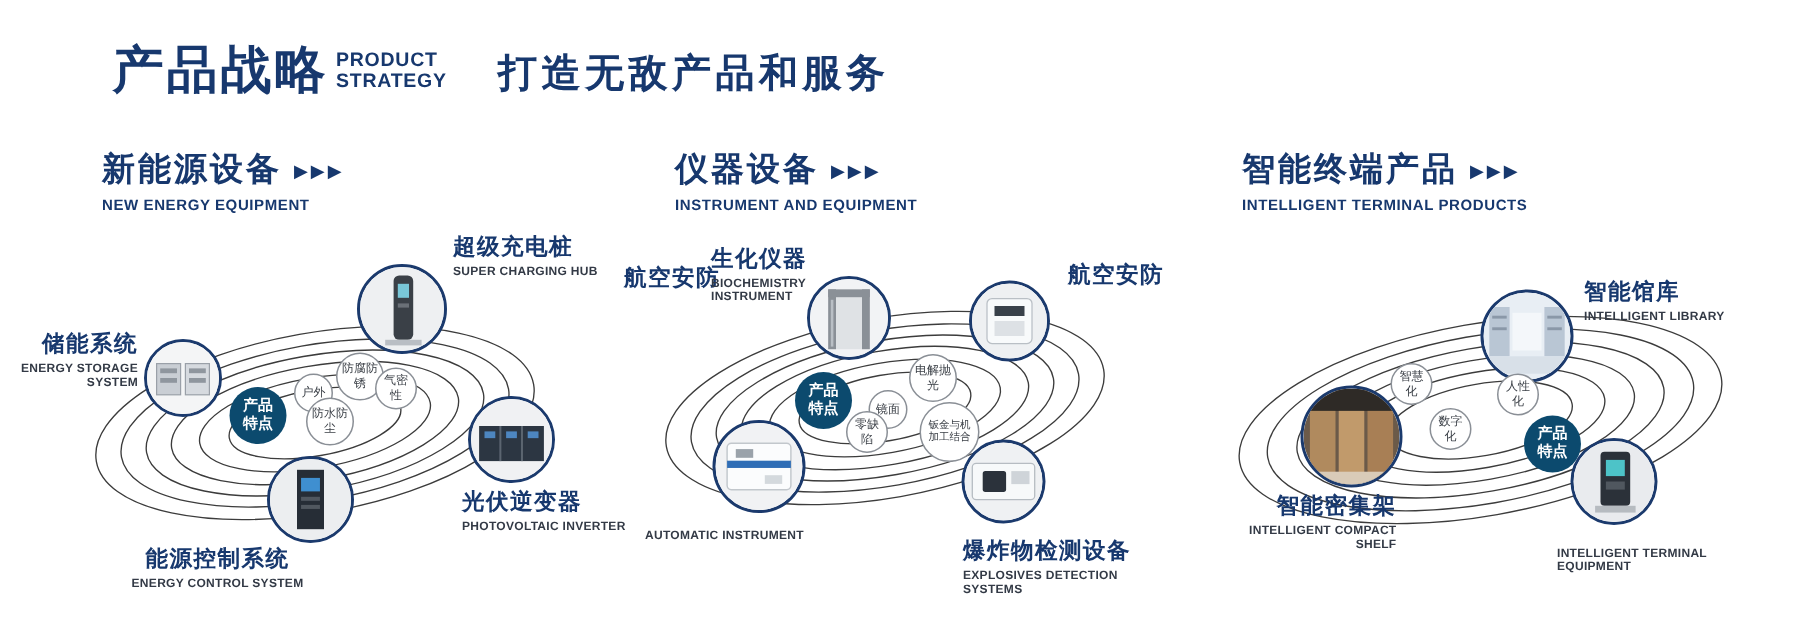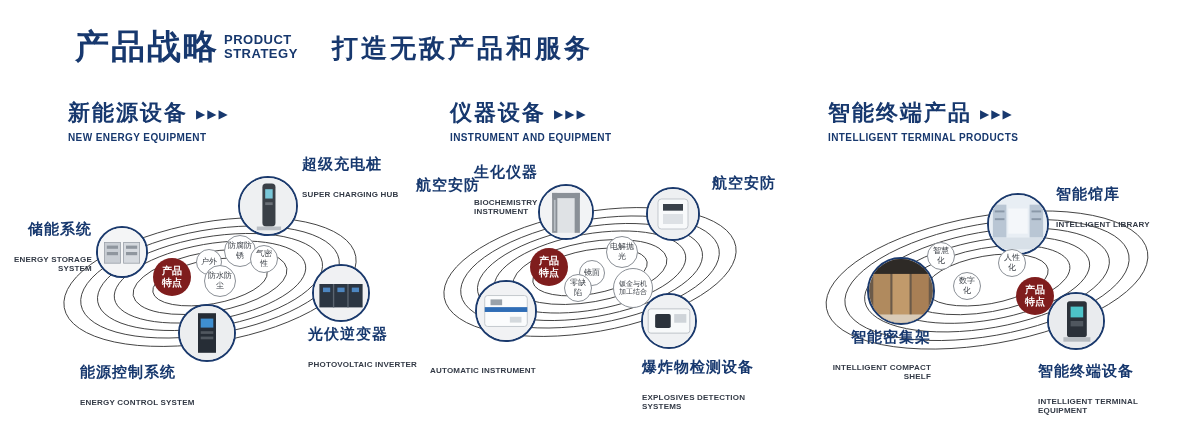--- a/index.html
+++ b/index.html
@@ -11,32 +11,32 @@
   .slogan{position:absolute;left:332px;top:31px;font-size:26px;font-weight:bold;color:#17386e;letter-spacing:3px}
 
   .sec-hdr{position:absolute;top:98px;white-space:nowrap}
   .sec-cn{font-size:22px;font-weight:bold;color:#17386e;letter-spacing:2px}
   .arrows{font-size:12px;color:#17386e;letter-spacing:2px;margin-left:8px;vertical-align:2px}
   .sec-en{font-size:10px;font-weight:bold;color:#17386e;letter-spacing:.4px;margin-top:4px}
 
   .orbits{position:absolute}
   .pcircle{position:absolute;border-radius:50%;border:2px solid #1b3a6d;overflow:hidden;background:#fff}
   .pcircle svg{width:100%;height:100%;display:block}
-  .badge{position:absolute;border-radius:50%;background:#7f1d1d;color:#fff;font-weight:bold;
+  .badge{position:absolute;border-radius:50%;background:#0c4a6e;color:#fff;font-weight:bold;
          font-size:10px;line-height:1.25;display:flex;align-items:center;justify-content:center;text-align:center}
   .badge span{width:24px}
   .bubble{position:absolute;border-radius:50%;background:#fff;border:1px solid #8a8f96;color:#3a3f46;
           display:flex;align-items:center;justify-content:center;text-align:center;line-height:1.25;font-size:8px;padding:2px}
   .bubble.small{font-size:7px;line-height:1.15}
 
   .plabel{position:absolute}
   .plabel .cn{display:block;font-size:15px;font-weight:bold;color:#17386e;letter-spacing:1px}
-  .plabel .en{display:block;font-size:8px;font-weight:bold;color:#333a46;margin-top:16px;letter-spacing:.2px}
+  .plabel .en{display:block;font-size:8px;font-weight:bold;color:#333a46;margin-top:2px;letter-spacing:.2px}
   .ta-r{text-align:right}
-  .ta-c{text-align:left}
+  .ta-c{text-align:center}
 </style>
 </head>
 <body>
 
 <div class="banner">
 
   <div class="hdr-cn">产品战略</div>
   <div class="hdr-en">
     <div>PRODUCT</div>
     <div>STRATEGY</div>
@@ -254,17 +254,16 @@
 
   <div class="plabel ta-r" style="left:826px;top:328px;width:105px">
     <span class="cn">智能密集架</span>
     <span class="en">INTELLIGENT COMPACT SHELF</span>
   </div>
   <div class="plabel" style="left:1056px;top:185px;width:110px">
     <span class="cn">智能馆库</span>
     <span class="en">INTELLIGENT LIBRARY</span>
   </div>
   <div class="plabel" style="left:1038px;top:362px;width:135px">
-    <span class="cn">智能终端设备</span>
     <span class="en">INTELLIGENT TERMINAL EQUIPMENT</span>
   </div>
 
 </div>
 
 </body></html>

